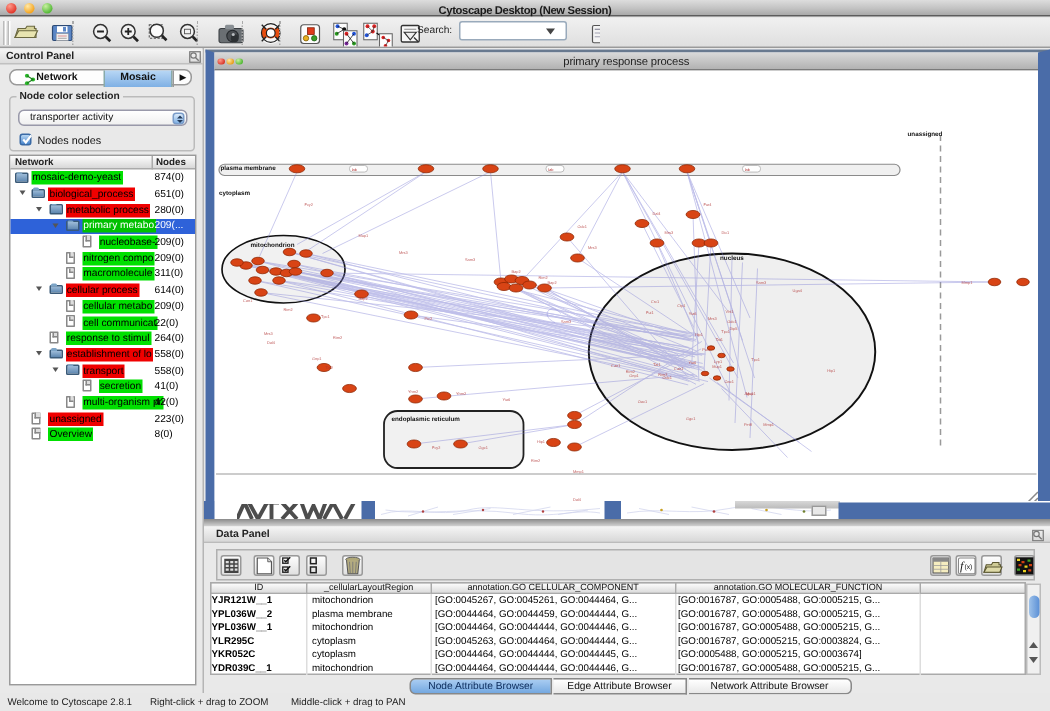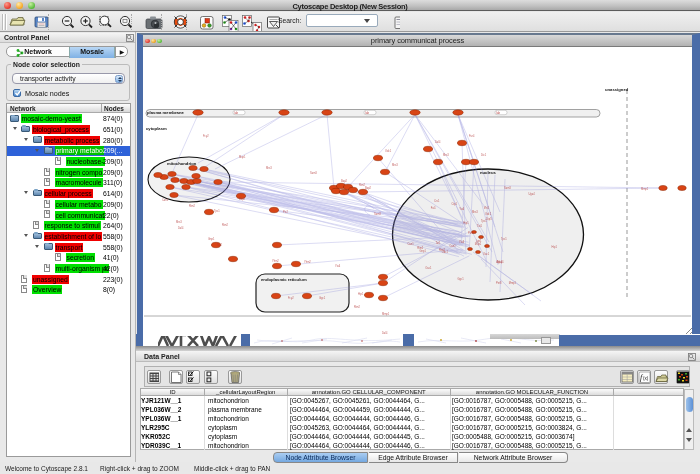--- a/index.html
+++ b/index.html
@@ -181,21 +181,21 @@
 <div class="abs combo">transporter activity</div>
 <div class="abs combobtn">
     <span class="car" style="top:1px;border-bottom:2.8px solid #223a5a"></span>
     <span class="car" style="top:4.8px;border-top:2.8px solid #223a5a"></span>
   </div>
 <div class="abs cbx">
     <svg width="8" height="8" style="position:absolute;left:0;top:-1px">
       <path d="M1.5,4 L3.2,6 L6.8,1.2" fill="none" stroke="#fff" stroke-width="1.4"></path>
     </svg>
   </div>
-<div class="abs cbxl">Mosaic nodes</div>
+<div class="abs cbxl">Nodes nodes</div>
 <div class="abs treebox"></div>
 <div class="abs treehead">
     <span style="position:absolute;left:3px;top:1px">Network</span>
     <span style="position:absolute;left:97px;top:1px">Nodes</span>
     <span style="position:absolute;left:94px;top:0;height:9px;border-left:1px solid #aaa"></span>
   </div>
 <div class="trow" style="left:7px;top:113.5px;width:123px">
     <span class="fold" style="left:2.5px"></span>
     <span class="tbg" style="left:13.5px;background:#00e000;max-width:88px">mosaic-demo-yeast</span>
     <span class="tval" style="color:#000">874(0)</span>
@@ -281,21 +281,21 @@
     <span class="file" style="left:14.0px"></span>
     <span class="tbg" style="left:25.0px;background:#f00000;max-width:77px">unassigned</span>
     <span class="tval" style="color:#000">223(0)</span>
   </div>
 <div class="trow" style="left:7px;top:284.7px;width:123px">
     <span class="file" style="left:14.0px"></span>
     <span class="tbg" style="left:25.0px;background:#00e000;max-width:77px">Overview</span>
     <span class="tval" style="color:#000">8(0)</span>
   </div>
 <div class="abs win"></div>
-<div class="abs wtitle">primary communicat process</div>
+<div class="abs wtitle">primary response process</div>
 <div class="abs wtl" style="left:145px;background:radial-gradient(circle at 35% 30%,#ff9a8a,#d93a2e 70%)"></div>
 <div class="abs wtl" style="left:151px;background:radial-gradient(circle at 35% 30%,#ffe9a8,#e8a020 70%)"></div>
 <div class="abs wtl" style="left:157px;background:radial-gradient(circle at 35% 30%,#c8f0a0,#57ba3a 70%)"></div>
 <div class="abs" style="left:136px;top:334px;width:564px;height:12px;background:#fff"></div>
 <div class="abs" style="left:136px;top:334px;width:7px;height:12px;background:#4a6ca8"></div>
 <svg class="abs" style="left:158px;top:336px" width="86" height="10" viewBox="0 3 86 10">
 <g stroke="#4d4d4d" stroke-width="2.6" fill="none">
 <path d="M0,13 L5,2 L10,13"></path>
       <path d="M8,2 L14,13 L20,2"></path>
       <path d="M23,2 L23,13 M19,2 L28,2"></path>

